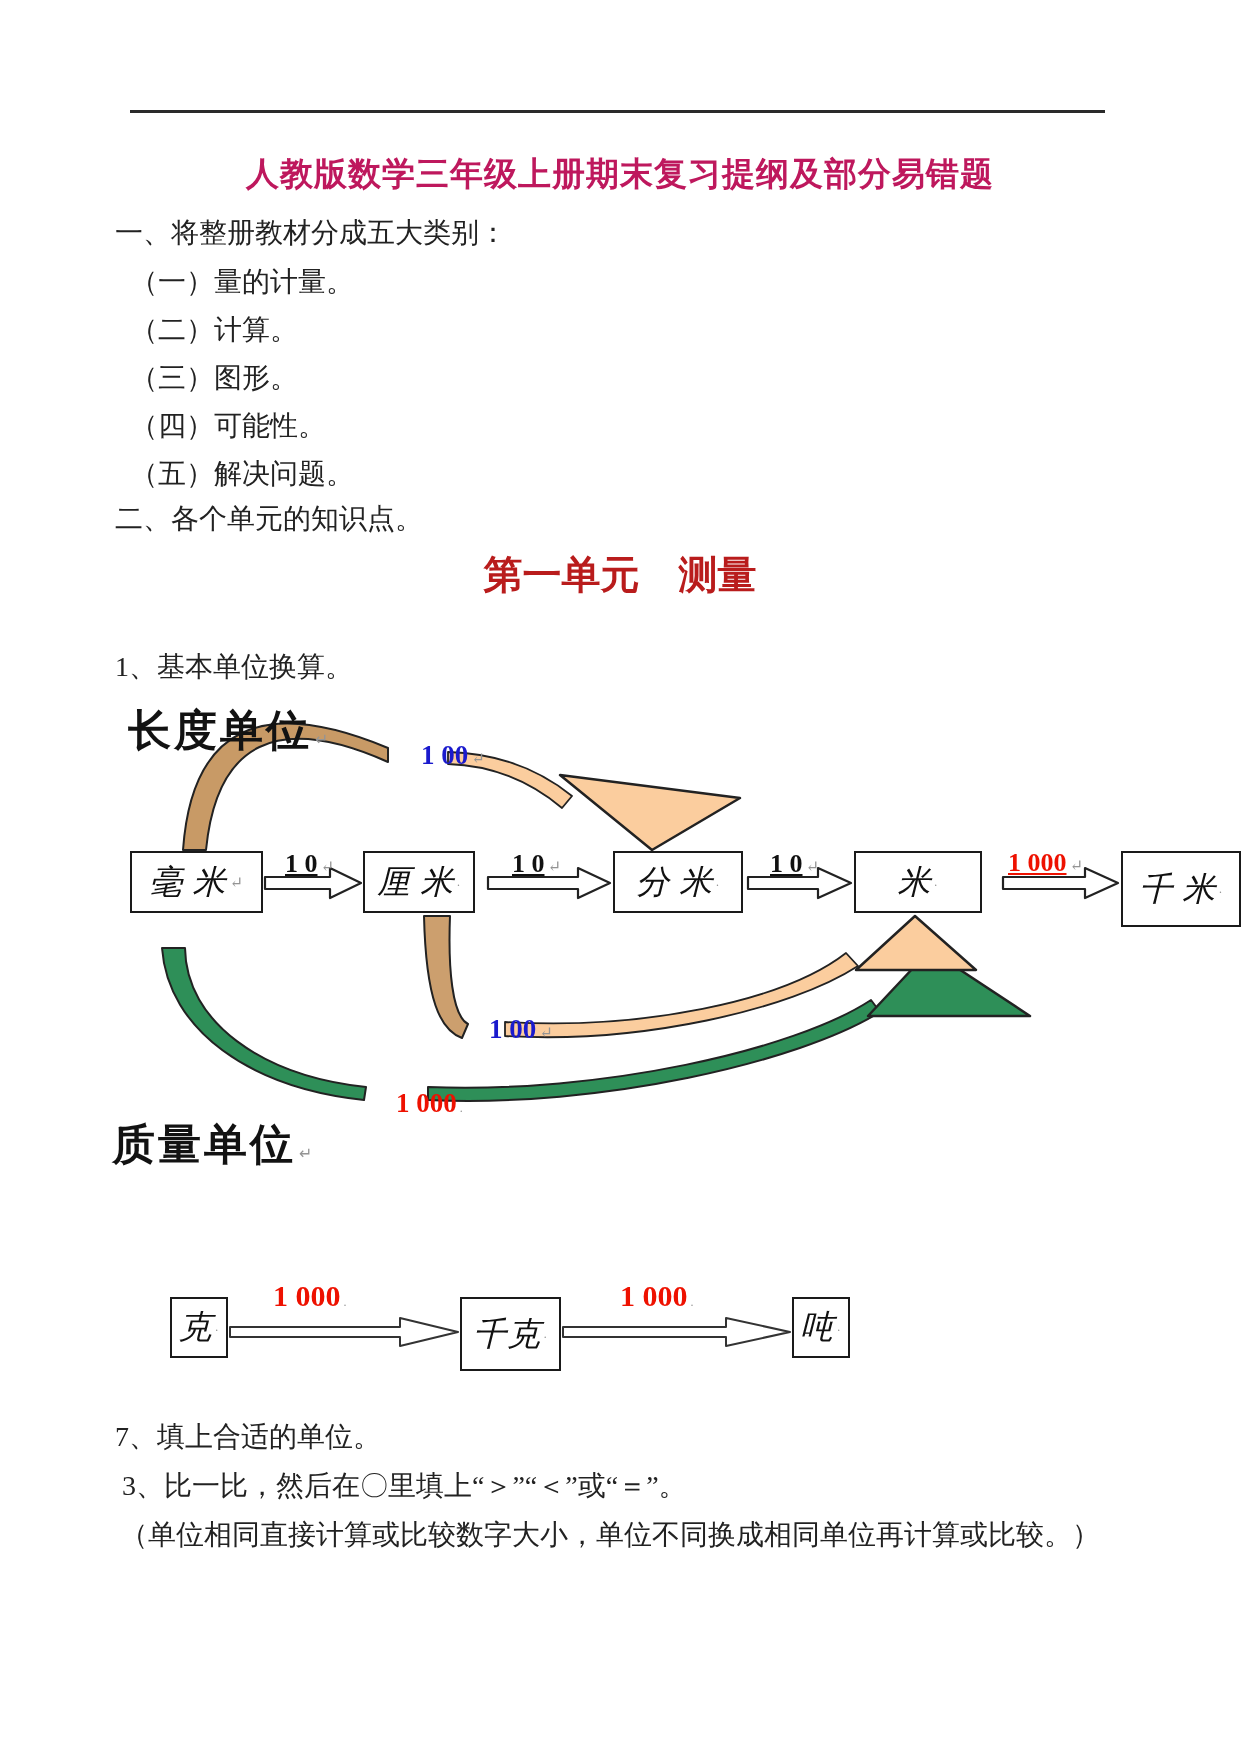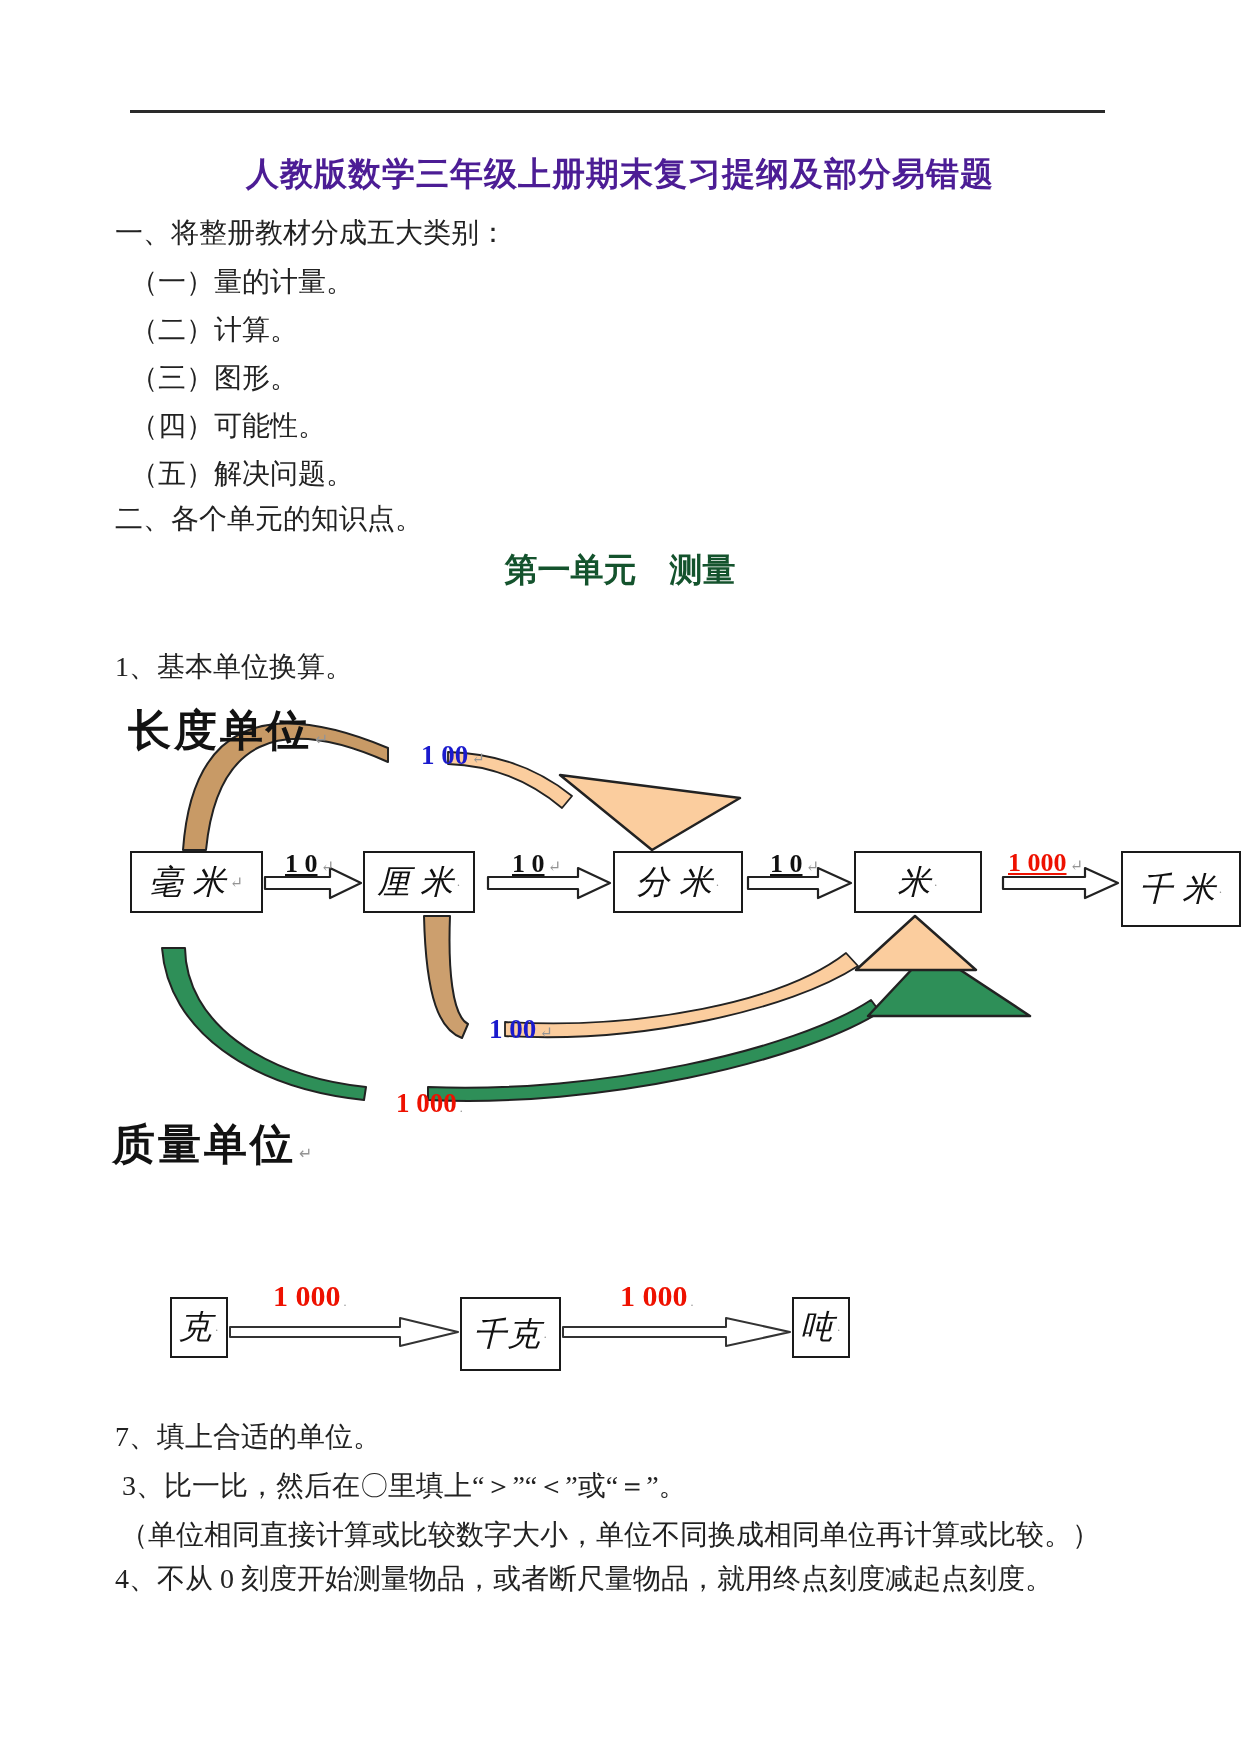--- a/index.html
+++ b/index.html
@@ -1,25 +1,25 @@
 <!DOCTYPE html>
 <html><head>
 <meta charset="utf-8">
 <style>
   html,body{margin:0;padding:0;background:#ffffff;}
   .page{position:relative;width:1241px;height:1754px;background:#fff;overflow:hidden;
         font-family:"Liberation Serif","DejaVu Serif",serif;color:#1e1e1e;}
   .abs{position:absolute;white-space:nowrap;}
   .rule{position:absolute;background:#2a2a2a;}
   .title{font-family:"Liberation Sans","DejaVu Sans",sans-serif;font-weight:bold;
-         font-size:33px;color:#4c1d95;text-align:center;letter-spacing:1px;}
+         font-size:33px;color:#be185d;text-align:center;letter-spacing:1px;}
   .center-col{left:115px;width:1010px;text-align:center;}
   .body-line{font-size:28px;color:#222;}
   .heading{font-family:"Liberation Sans","DejaVu Sans",sans-serif;font-weight:bold;
-           font-size:33px;color:#14532d;}
+           font-size:39px;color:#b91c1c;}
   .big-label{font-family:"Liberation Sans","DejaVu Sans",sans-serif;font-weight:bold;
              font-size:43px;color:#121212;letter-spacing:3px;}
   .ubox{position:absolute;box-sizing:border-box;border:2px solid #1a1a1a;background:#fff;
         display:flex;align-items:center;justify-content:center;font-size:33px;color:#111;
         letter-spacing:1px;z-index:3;font-style:italic;}
   .step{position:absolute;font-weight:bold;font-size:26px;color:#111;
         text-decoration:underline;z-index:4;}
   .step-red{color:#ee1100;}
   .arc-label{position:absolute;font-weight:bold;font-size:27px;z-index:4;padding-left:31px;}
   .blue{color:#1a1acd;}
@@ -120,15 +120,14 @@
       <span>吨</span>
       <span class="mark mark-sm">.</span>
     </div>
 
   <div class="mass-label" style="left:273px;top:1279px;"><span>1 000</span><span class="mark mark-sm">.</span></div>
   <div class="mass-label" style="left:620px;top:1279px;"><span>1 000</span><span class="mark mark-sm">.</span></div>
 
   <div class="abs body-line" style="left:115px;top:1418px;">7、填上合适的单位。</div>
   <div class="abs body-line" style="left:122px;top:1467px;">3、比一比，然后在〇里填上“＞”“＜”或“＝”。</div>
   <div class="abs body-line" style="left:120px;top:1516px;">（单位相同直接计算或比较数字大小，单位不同换成相同单位再计算或比较。）</div>
-  <div class="abs body-line" style="left:115px;top:1560px;">4、不从 0 刻度开始测量物品，或者断尺量物品，就用终点刻度减起点刻度。</div>
 
 </div>
 
 </body></html>

